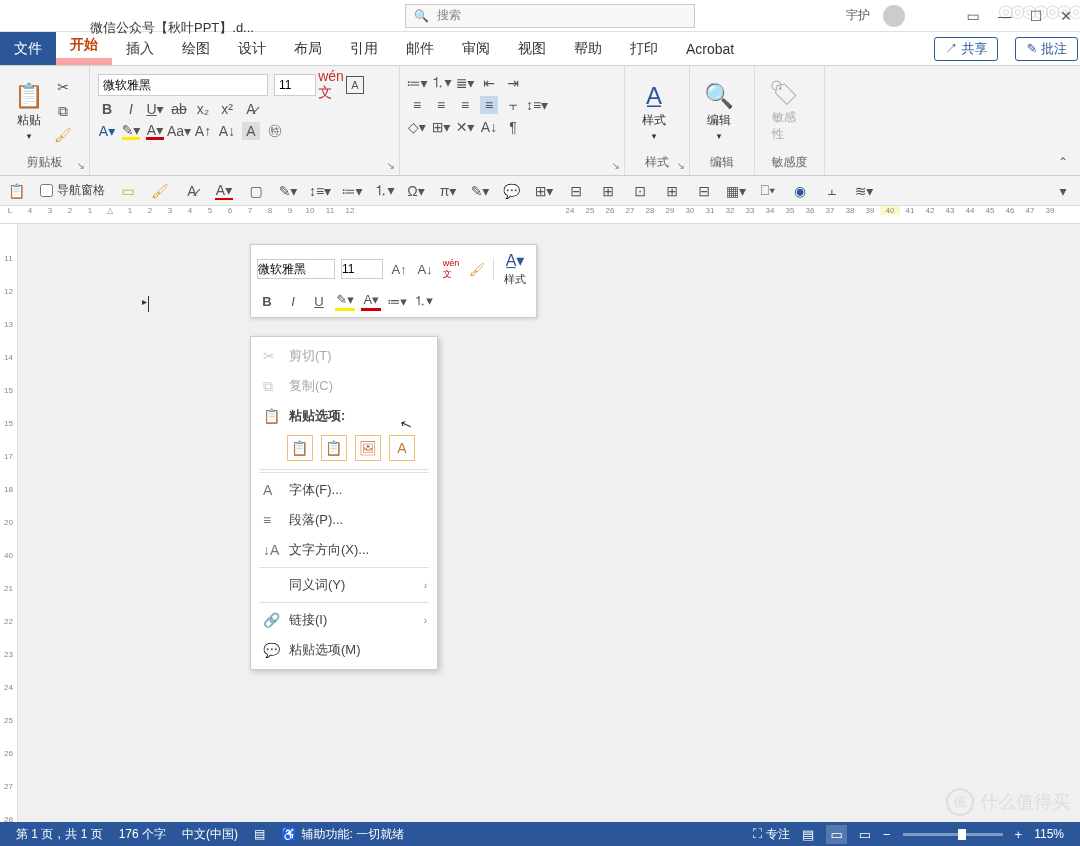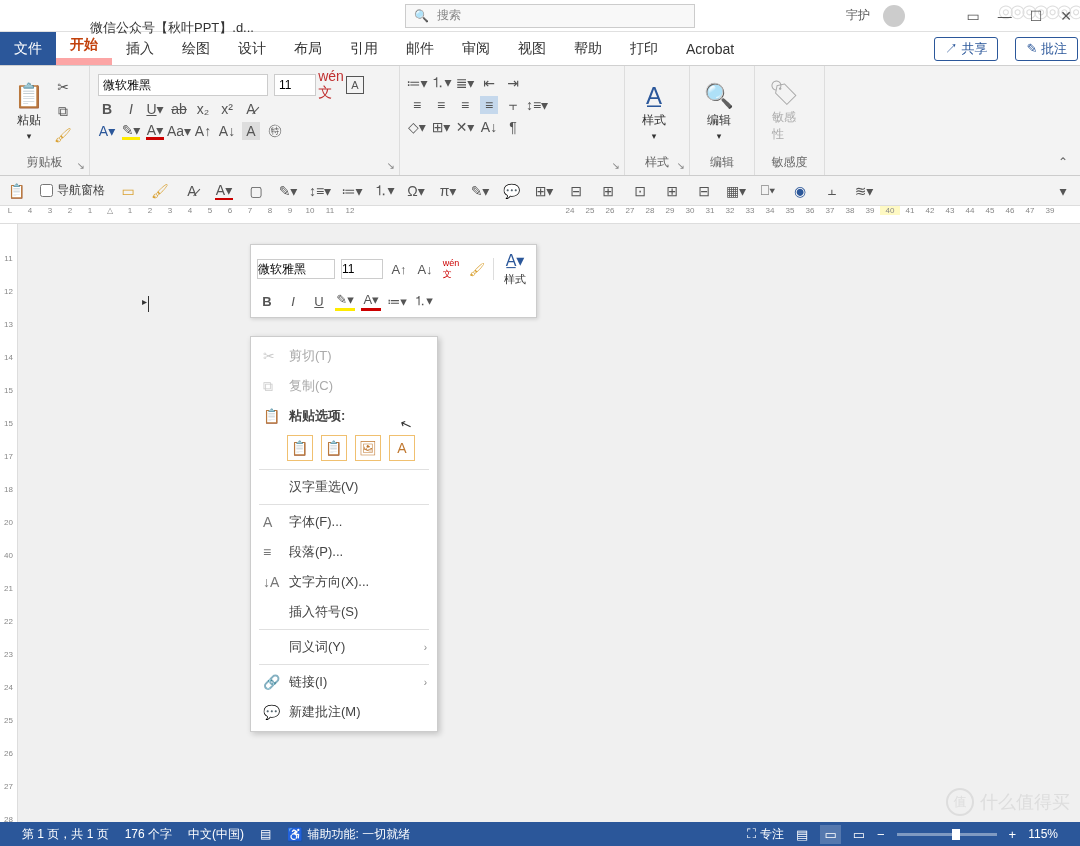--- a/index.html
+++ b/index.html
@@ -61,21 +61,21 @@
 .cm-item { display: flex; align-items: center; padding: 6px 12px; font-size: 13px; color: #444; gap: 10px; position: relative; }
 .cm-item.disabled { color: #aaa; }
 .cm-item .cm-ic { width: 16px; font-size: 14px; color: #777; }
 .cm-item.disabled .cm-ic { color: #ccc; }
 .cm-sep { height: 1px; background: #e0e0e0; margin: 2px 8px; }
 .cm-item .arrow { position: absolute; right: 10px; color: #888; font-size: 10px; }
 .paste-row { padding: 4px 12px 6px 36px; display: flex; gap: 8px; }
 .paste-ic { width: 26px; height: 26px; border: 1px solid #f0c070; display: inline-flex; align-items: center; justify-content: center; font-size: 14px; color: #c07830; }
 .cursor-arrow { position: absolute; left: 400px; top: 416px; font-size: 14px; color: #333; transform: rotate(-20deg); }
 
-.statusbar { position: absolute; bottom: 0; left: 0; right: 0; height: 24px; background: #2b579a; color: #fff; display: flex; align-items: center; font-size: 12px; padding: 0 22px; gap: 16px; }
+.statusbar { position: absolute; bottom: 0; left: 0; right: 0; height: 24px; background: #2b579a; color: #fff; display: flex; align-items: center; font-size: 12px; padding: 0 16px; gap: 16px; }
 .sb-item { display: flex; align-items: center; gap: 4px; }
 .sb-right { margin-left: auto; display: flex; align-items: center; gap: 12px; }
 .sb-ic { font-size: 13px; }
 .zoom-track { width: 100px; height: 3px; background: rgba(255,255,255,0.4); position: relative; }
 .zoom-handle { position: absolute; left: 55%; top: -4px; width: 8px; height: 11px; background: #fff; }
 
 .watermark { position: absolute; right: 10px; bottom: 30px; color: #ddd; font-size: 18px; display: flex; align-items: center; gap: 6px; }
 .watermark .circ { width: 28px; height: 28px; border: 2px solid #ddd; border-radius: 50%; display: flex; align-items: center; justify-content: center; font-size: 13px; }
 </style>
 </head>
@@ -397,56 +397,48 @@
       <span class="cm-ic">📋</span>
       <b>粘贴选项:</b>
     </div>
   <div class="paste-row">
     <span class="paste-ic">📋</span>
     <span class="paste-ic">📋</span>
     <span class="paste-ic">🖼</span>
     <span class="paste-ic">A</span>
   </div>
   <div class="cm-sep"></div>
-  <div class="cm-item">
-      <span class="cm-ic"></span>
-      <span>汉字重选(V)</span>
-    </div>
   <div class="cm-sep"></div>
   <div class="cm-item">
       <span class="cm-ic">A</span>
       <span>字体(F)...</span>
     </div>
   <div class="cm-item">
       <span class="cm-ic">≡</span>
       <span>段落(P)...</span>
     </div>
   <div class="cm-item">
       <span class="cm-ic">↓A</span>
       <span>文字方向(X)...</span>
-    </div>
-  <div class="cm-item">
-      <span class="cm-ic"></span>
-      <span>插入符号(S)</span>
     </div>
   <div class="cm-sep"></div>
   <div class="cm-item">
       <span class="cm-ic"></span>
       <span>同义词(Y)</span>
       <span class="arrow">›</span>
     </div>
   <div class="cm-sep"></div>
   <div class="cm-item">
       <span class="cm-ic">🔗</span>
       <span>链接(I)</span>
       <span class="arrow">›</span>
     </div>
   <div class="cm-item">
       <span class="cm-ic">💬</span>
-      <span>新建批注(M)</span>
+      <span>粘贴选项(M)</span>
     </div>
 </div>
 <div class="cursor-arrow">↖</div>
 
 <div class="watermark">
   <span class="circ">值</span>
   <span>什么值得买</span>
 </div>
 
 <div class="statusbar">

